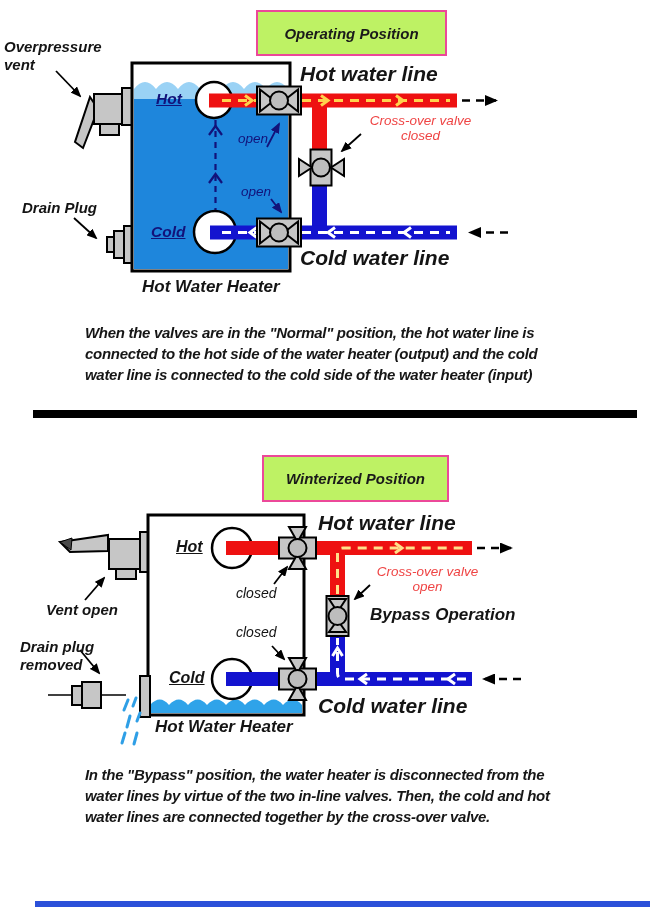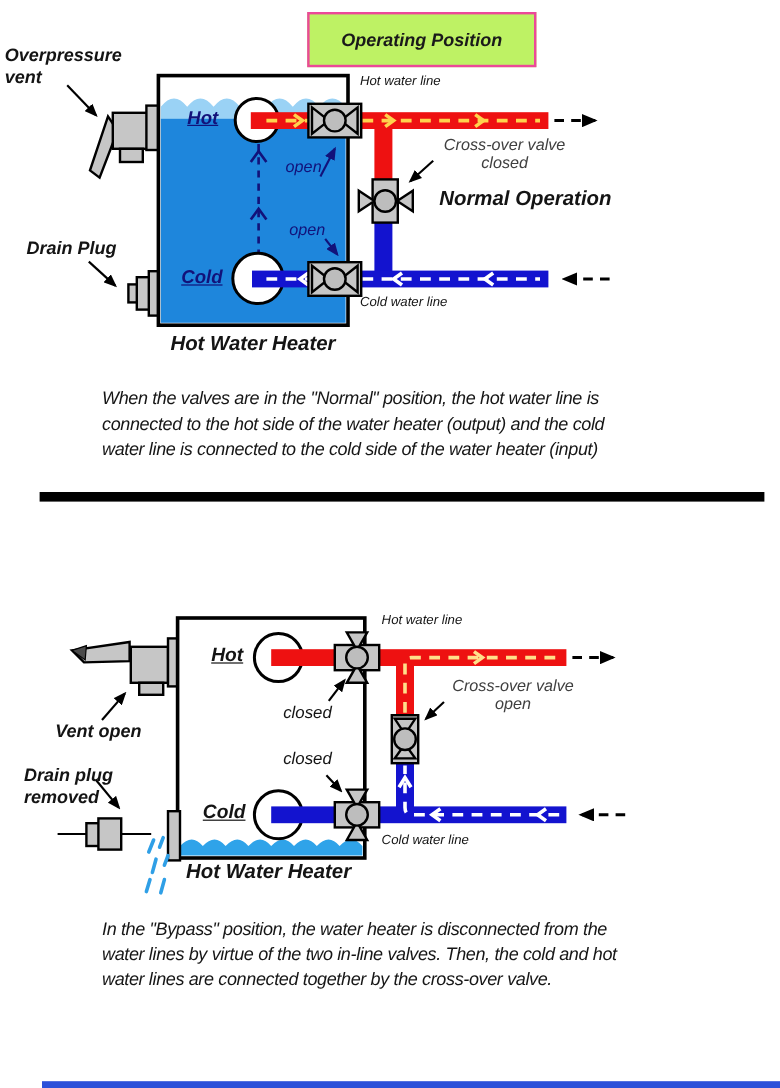--- a/index.html
+++ b/index.html
@@ -4,27 +4,27 @@
 <style>
   html,body{margin:0;padding:0;background:#fff;}
   #stage{position:relative;width:650px;height:907px;background:#fff;overflow:hidden;
          font-family:"Liberation Sans",sans-serif;}
   svg{position:absolute;left:0;top:0;}
   .lbl{position:absolute;font-style:italic;color:#141414;white-space:pre-line;line-height:1.18;}
   .navy{color:#12127a;}
   .titlebox{position:absolute;border:2px solid #ec4899;background:#bef264;
             display:flex;align-items:center;justify-content:center;
             font-style:italic;font-weight:bold;font-size:15px;color:#1a1a1a;}
-  .caption{font-weight:normal;font-size:15px;letter-spacing:-0.3px;line-height:21px;color:#161616;}
+  .caption{font-weight:bold;font-size:15px;letter-spacing:-0.3px;line-height:21px;color:#161616;}
   .small{font-size:13.5px;}
-  .line-lbl{font-weight:normal;font-size:11px;}
+  .line-lbl{font-weight:bold;font-size:21px;}
   .mode-lbl{font-weight:bold;font-size:17px;}
   .side-lbl{font-weight:bold;font-size:15px;line-height:18px;}
   .port-lbl{font-weight:bold;font-size:16px;text-decoration:underline;}
-  .xover{width:135px;text-align:center;font-size:13.5px;line-height:15px;color:#404040;}
+  .xover{width:135px;text-align:center;font-size:13.5px;line-height:15px;color:#ef4444;}
   #footer-bar{position:absolute;left:35px;top:901px;width:615px;height:6px;background:#2b50d9;}
 </style>
 </head>
 <body>
 
 <div id="stage">
 
 <svg width="650" height="907" viewBox="0 0 650 907">
   <defs>
     <marker id="ahB" markerUnits="userSpaceOnUse" markerWidth="13" markerHeight="11" refX="11" refY="5.5" orient="auto" viewBox="0 0 13 11">
@@ -202,49 +202,50 @@
 <div class="lbl side-lbl" style="left:4px;top:38px;">Overpressure
 vent</div>
 
 <div class="lbl side-lbl" style="left:22px;top:199px;">Drain Plug</div>
 
 <div class="lbl line-lbl" style="left:300px;top:62px;">Hot water line</div>
 
 <div class="lbl xover" style="left:353px;top:113px;">Cross-over valve
 closed</div>
 
-<div class="lbl mode-lbl" style="left:366px;top:156px;">Normal Operation</div>
 
 <div class="lbl line-lbl" style="left:300px;top:246px;">Cold water line</div>
 
 <div class="lbl port-lbl navy" style="left:156px;top:90px;font-size:15.5px;">Hot</div>
 
 <div class="lbl port-lbl navy" style="left:151px;top:223px;font-size:15.5px;">Cold</div>
 
 <div class="lbl small navy" style="left:238px;top:131px;">open</div>
 
 <div class="lbl small navy" style="left:241px;top:184px;">open</div>
 
 <div class="lbl mode-lbl" style="left:142px;top:277px;">Hot Water Heater</div>
 
 <div class="lbl caption" style="left:85px;top:322px;width:500px;">When the valves are in the "Normal" position, the hot water line is
 connected to the hot side of the water heater (output) and the cold
 water line is connected to the cold side of the water heater (input)</div>
 
+<div class="titlebox" style="left:262px;top:455px;width:183px;height:43px;">Winterized Position</div>
 
 <div class="lbl side-lbl" style="left:46px;top:601px;font-style:italic;">Vent open</div>
 
 <div class="lbl side-lbl" style="left:20px;top:638px;">Drain plug
 removed</div>
 
 <div class="lbl line-lbl" style="left:318px;top:511px;">Hot water line</div>
 
 <div class="lbl xover" style="left:360px;top:564px;">Cross-over valve
 open</div>
 
+<div class="lbl mode-lbl" style="left:370px;top:605px;">Bypass Operation</div>
 
 <div class="lbl line-lbl" style="left:318px;top:694px;">Cold water line</div>
 
 <div class="lbl port-lbl" style="left:176px;top:538px;">Hot</div>
 
 <div class="lbl port-lbl" style="left:169px;top:669px;">Cold</div>
 
 <div class="lbl" style="left:236px;top:585px;font-size:14px;">closed</div>
 
 <div class="lbl" style="left:236px;top:624px;font-size:14px;">closed</div>

